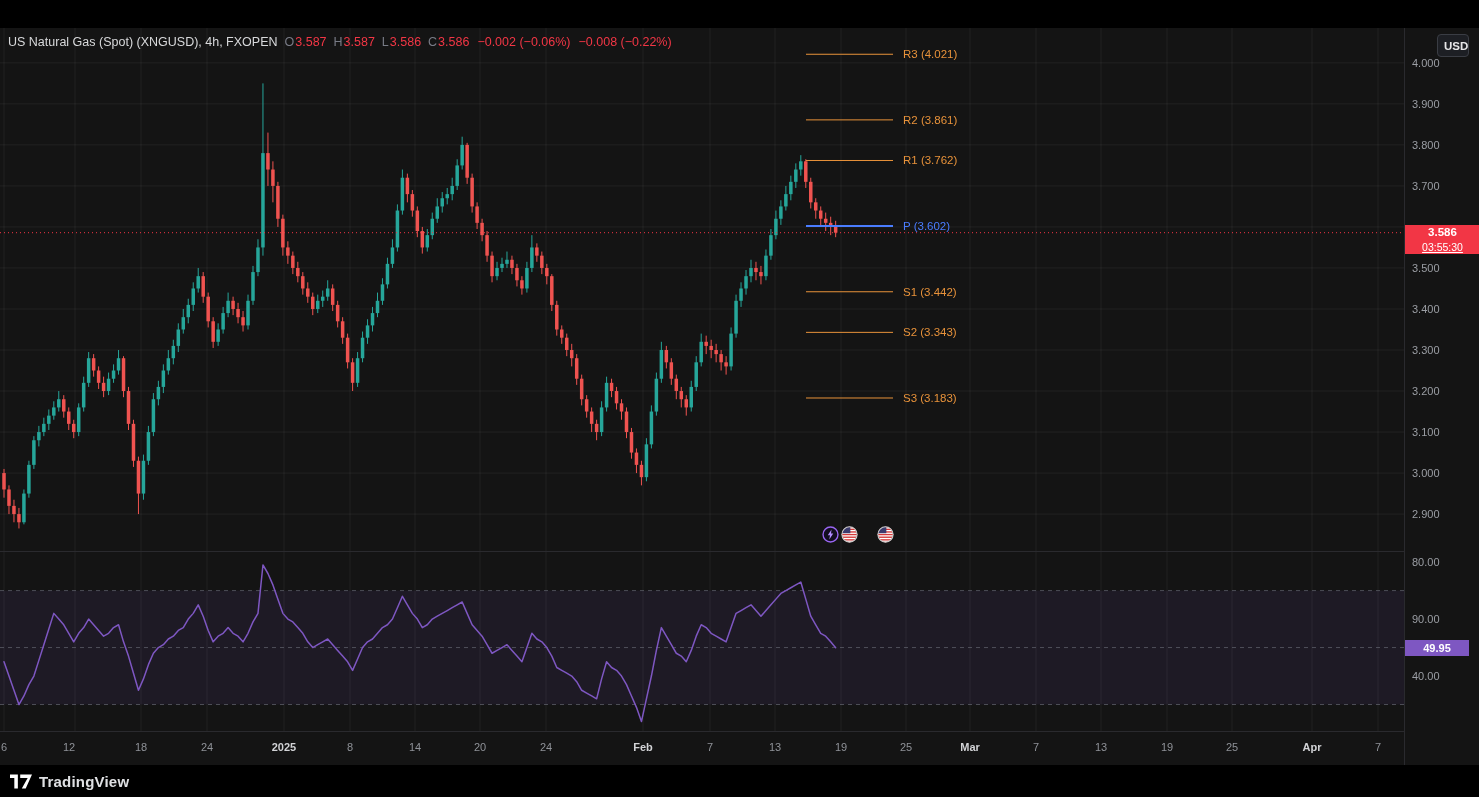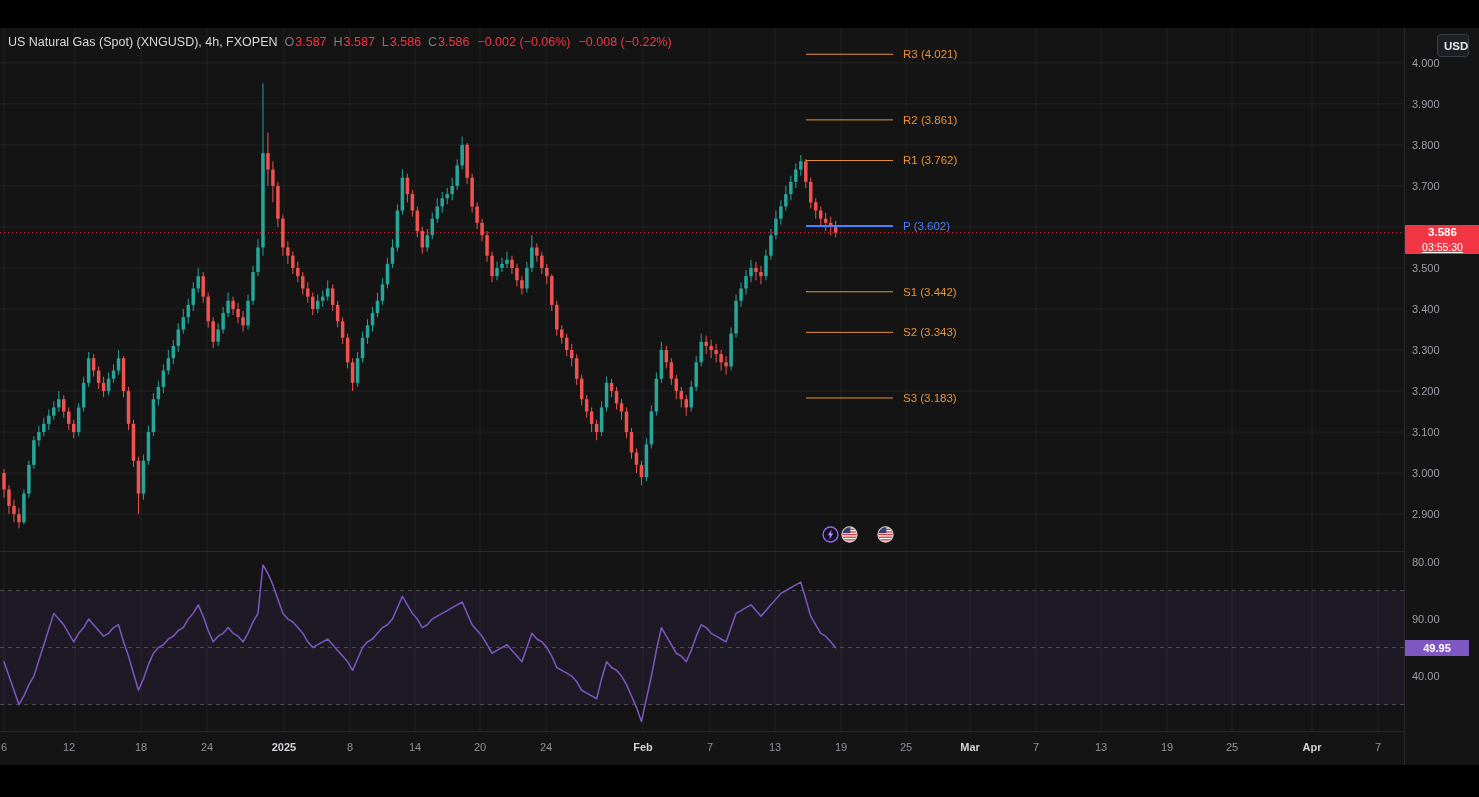--- a/index.html
+++ b/index.html
@@ -573,14 +573,23 @@
         <div class="p-tick" style="top: 363.024px;">3.200</div>
         <div class="p-tick" style="top: 404.043px; text-align: right;">3.100</div>
         <div class="p-tick" style="top: 445.063px;">3.000</div>
         <div class="p-tick" style="top: 486.082px;">2.900</div>
         <div class="p-tick" style="top: 534.108px;">80.00</div>
         <div class="p-tick" style="top: 591.07px;">90.00</div>
         <div class="p-tick" style="top: 648.032px;">40.00</div>
       </div>
   </div>
 
+  <div class="footer">
+    <span style="display:inline-flex;">
+      <svg width="22" height="15" viewBox="0 0 28 18" fill="#ffffff">
+        <path d="M0,0 H10 V18 H5.5 V4.5 H0 Z"></path>
+        <path d="M13,0 H28 L20,18 H15 L22.5,4.5 H13 Z"></path>
+      </svg>
+    </span>
+    <span class="brand">TradingView</span>
+  </div>
 
 </div>
 
 </body></html>

